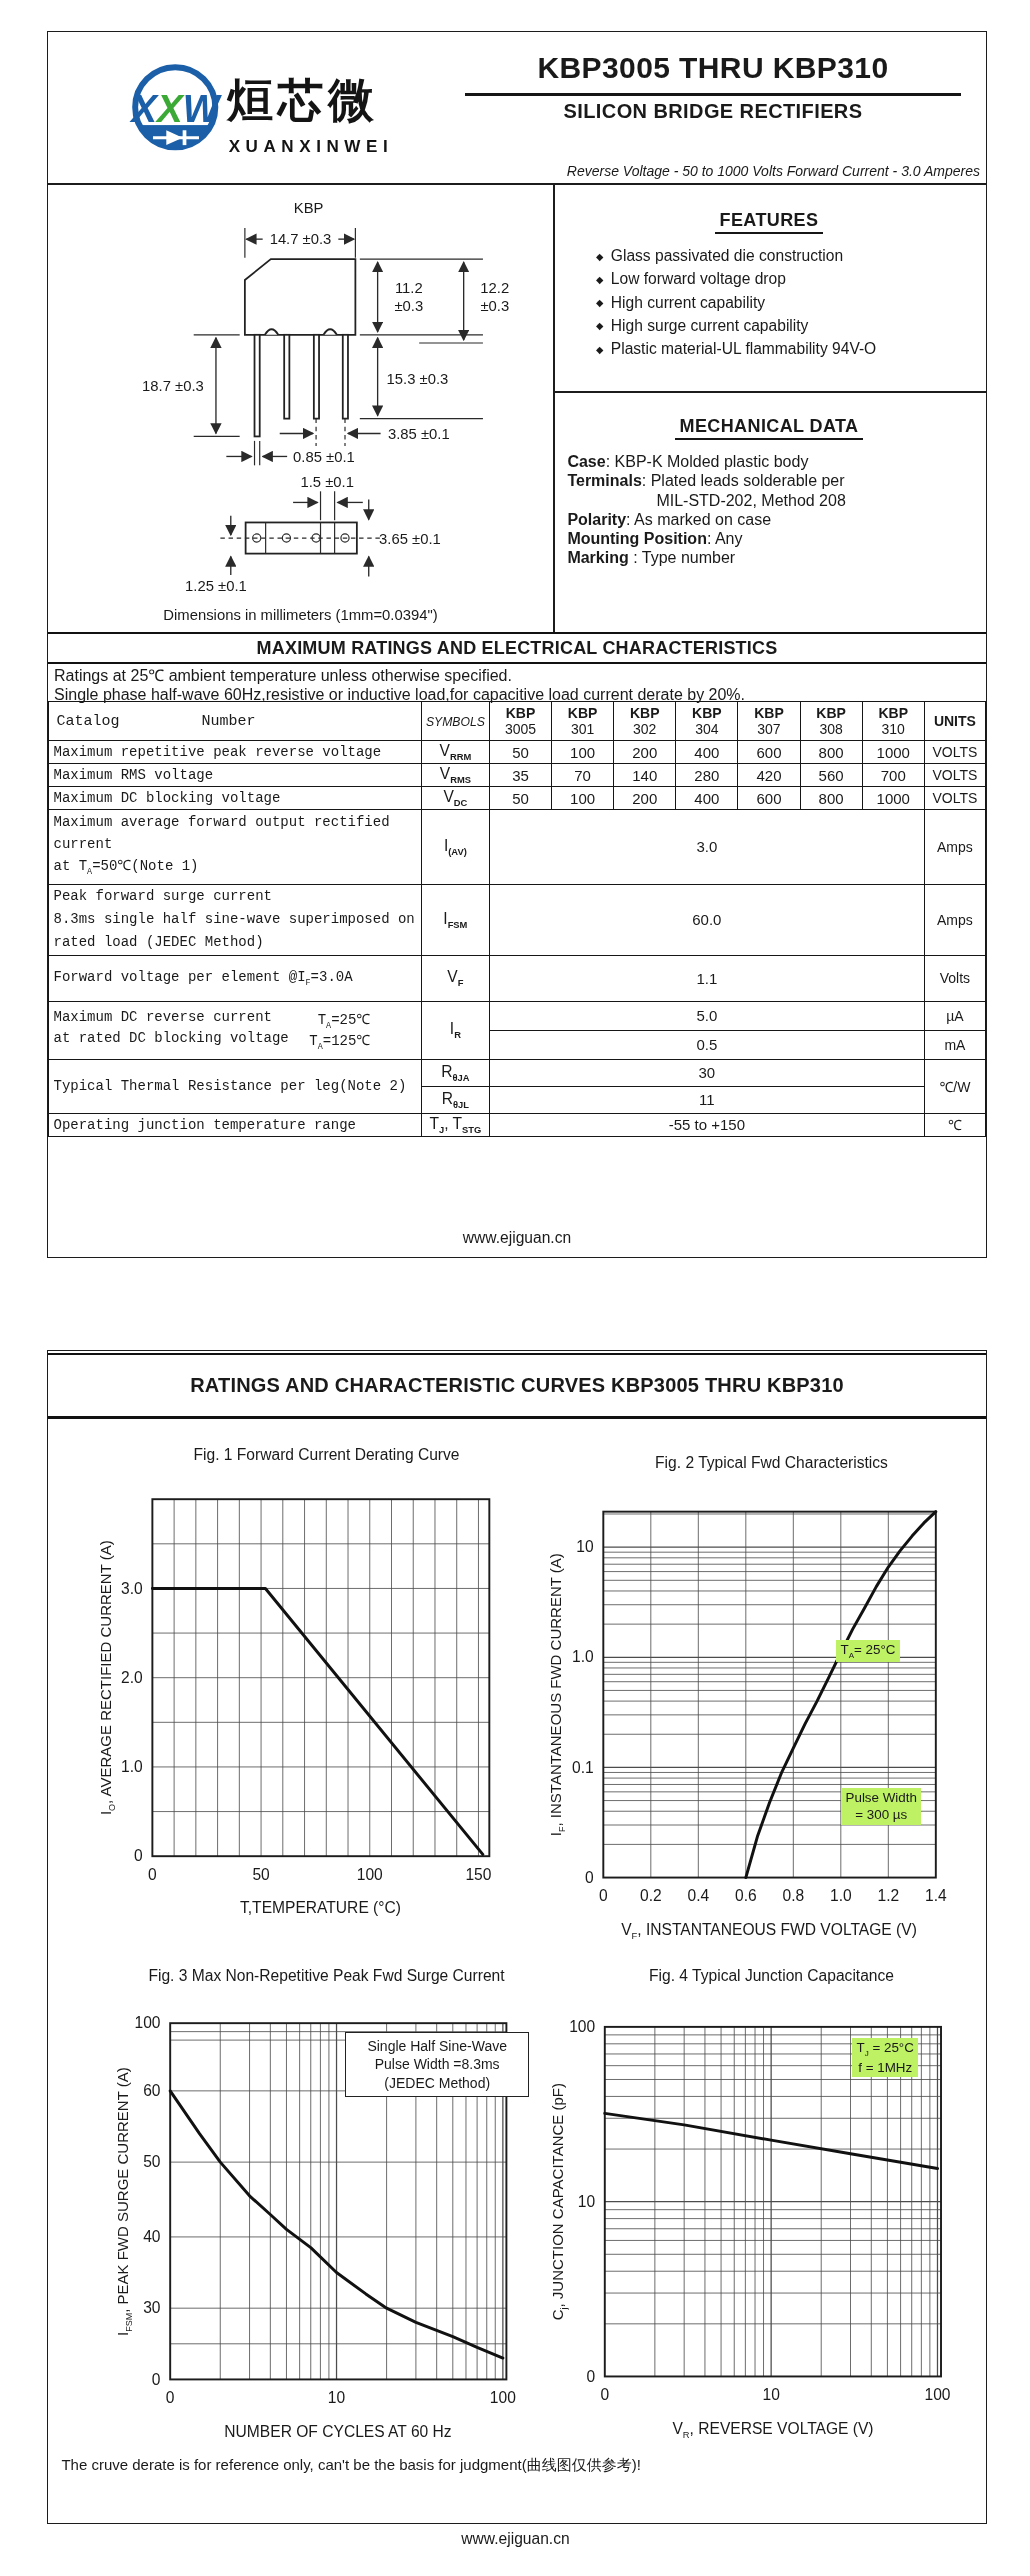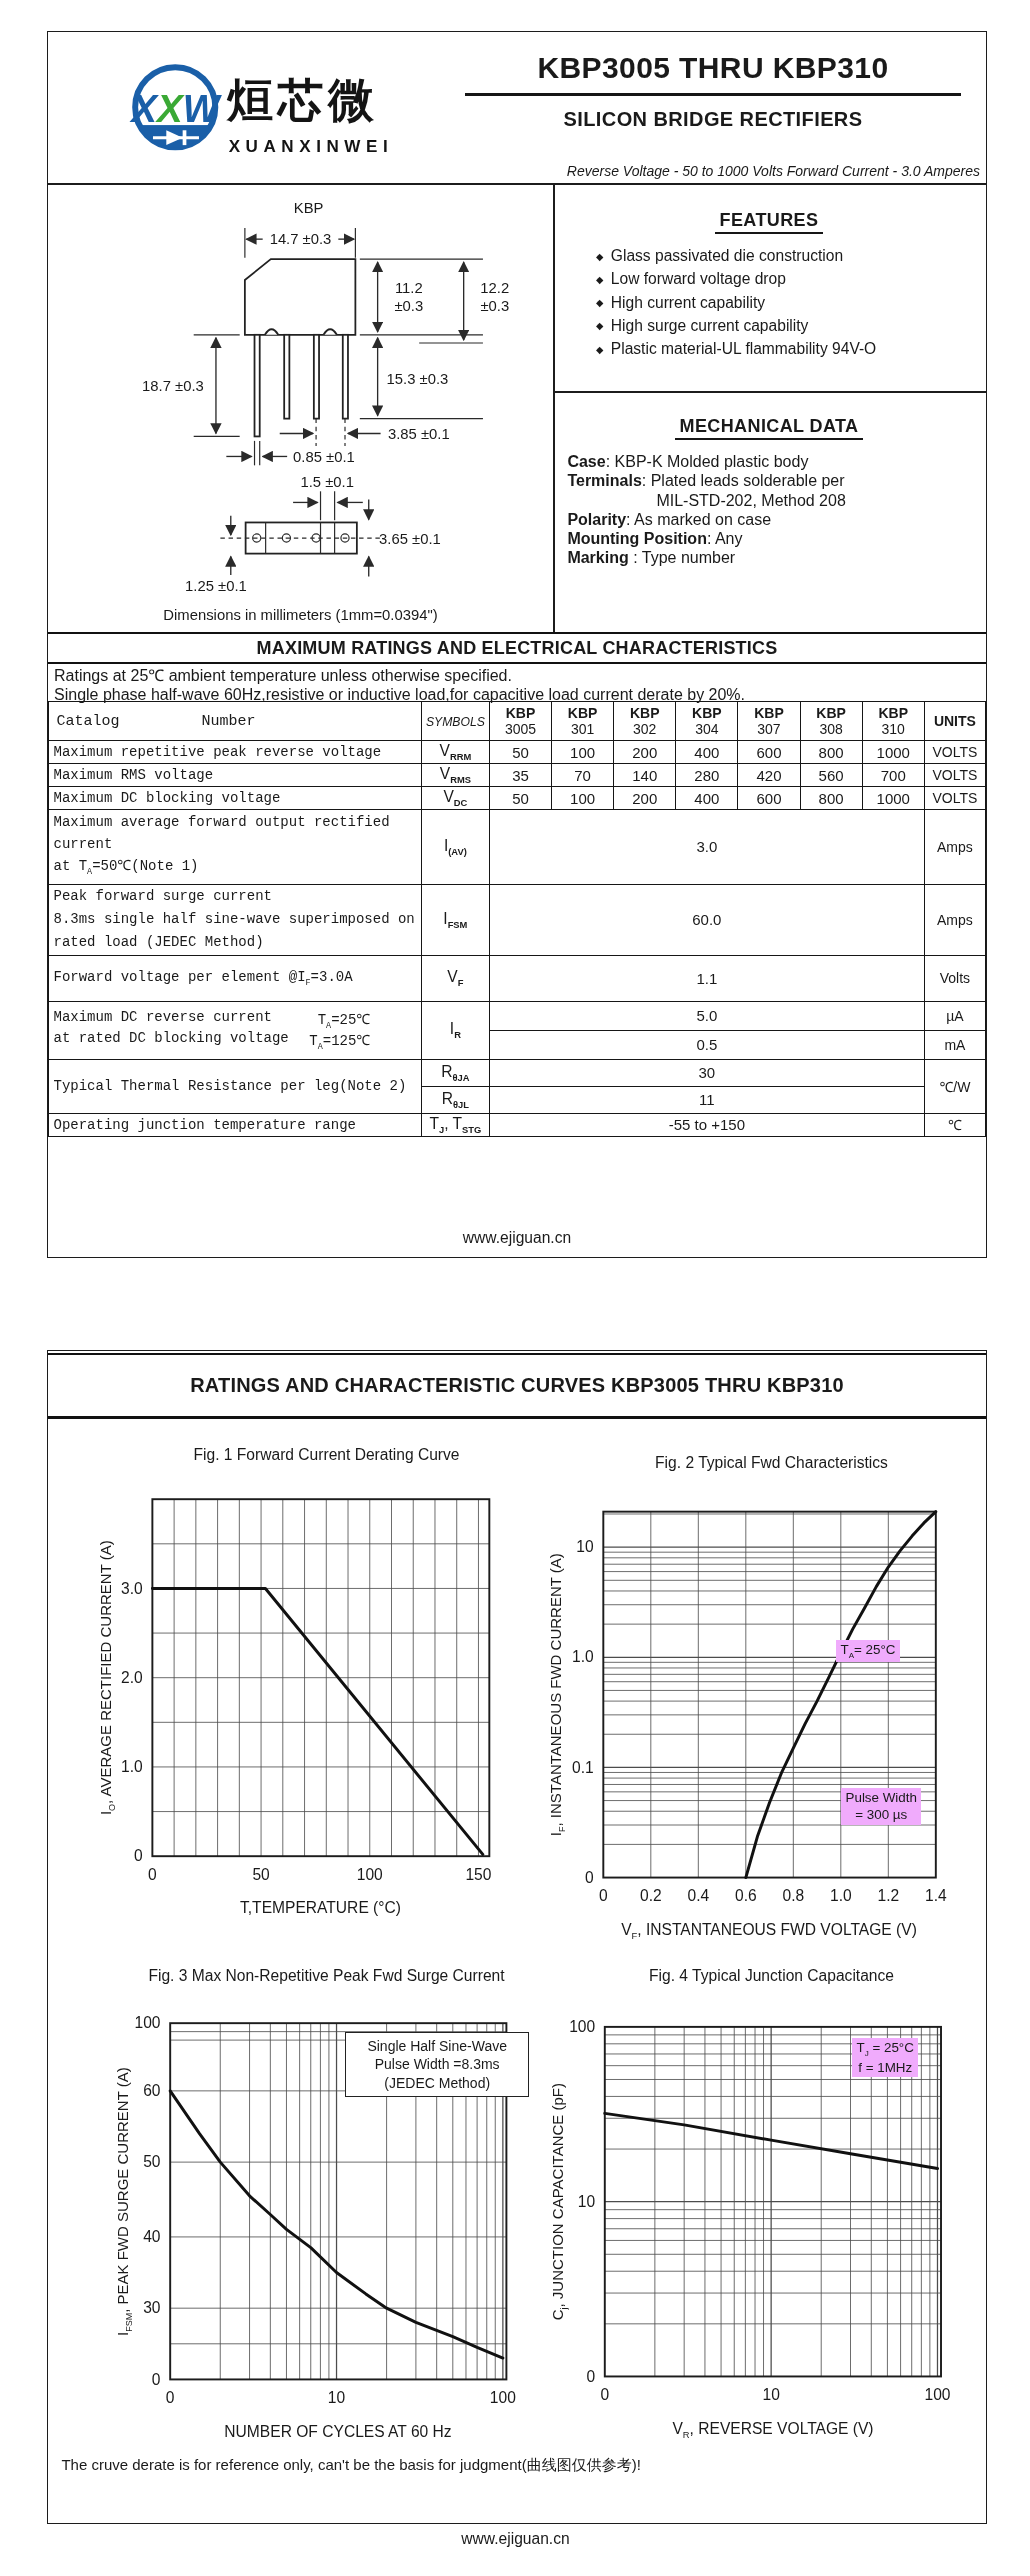--- a/index.html
+++ b/index.html
@@ -3,21 +3,21 @@
 <meta charset="utf-8">
 <style>
   html,body{margin:0;padding:0;background:#e8e8e8;}
   .canvas{position:relative;width:1031px;height:2576px;background:#ffffff;font-family:"Liberation Sans",sans-serif;color:#1a1a1a;overflow:hidden;}
   .page{position:absolute;background:#fff;border:1.5px solid #1c1c1c;}
   .abs{position:absolute;}
   
   .title-block{position:absolute;left:401px;top:19.3px;width:528px;text-align:center;}
   .doc-title{font-size:30px;font-weight:bold;letter-spacing:0.4px;}
   .title-rule{height:3px;background:#161616;margin:7.4px auto 0;width:94%;}
-  .doc-subtitle{font-size:20px;font-weight:bold;margin-top:12px;letter-spacing:0.4px;}
+  .doc-subtitle{font-size:20px;font-weight:bold;margin-top:4px;letter-spacing:0.4px;}
   .tagline{position:absolute;right:6px;top:131px;font-size:14px;font-style:italic;}
   .hsep{position:absolute;background:#1c1c1c;}
   
   .sec-head{font-size:18px;font-weight:bold;text-align:center;letter-spacing:0.4px;}
   .sec-head span{border-bottom:2.2px solid #161616;padding:0 4.5px 2.2px;}
   .feat-list{margin:16.3px 0 0 42px;padding:0;list-style:none;}
   .feat-list li{font-size:15.6px;margin-bottom:5.2px;}
   .feat-list li .blt{font-size:9.6px;vertical-align:1.5px;margin-right:7.4px;}
   .mech-lines{margin:15px 0 0 13.4px;font-size:16px;line-height:19.3px;}
   .mech-lines .ml b{font-weight:bold;}
@@ -47,21 +47,21 @@
   .page-footer{position:absolute;left:0;right:0;bottom:10.4px;text-align:center;font-size:15.6px;}
   
   .p2-head{position:absolute;left:0;right:0;top:2.2px;height:61px;border-top:2.2px solid #111;border-bottom:3px solid #111;display:flex;align-items:center;justify-content:center;font-size:20px;font-weight:bold;letter-spacing:0.2px;}
   .fig{position:absolute;height:519px;}
   .fig-title{position:absolute;left:0;right:0;top:0;text-align:center;font-size:15.6px;}
   .chart{position:absolute;left:0;top:22px;}
   .chart text{font-family:"Liberation Sans",sans-serif;font-size:21px;fill:#1a1a1a;}
   .xlabel{position:absolute;text-align:center;font-size:15.6px;}
   .ylabel{position:absolute;text-align:center;font-size:15px;transform:rotate(-90deg);height:19.3px;white-space:nowrap;}
   .anno{position:absolute;font-size:13.4px;line-height:1.32;text-align:center;}
-  .anno.bg{background:#f0abfc;padding:0.7px 4.5px;}
+  .anno.bg{background:#bef264;padding:0.7px 4.5px;}
   .anno.box{border:1.5px solid #222;background:#fff;padding:3.7px 6.7px;font-size:14px;}
   .anno.left{text-align:center;}
   .p2-note{position:absolute;left:13.4px;top:1105px;font-size:15px;}
   .site-footer{position:absolute;top:2530px;left:0;right:0;text-align:center;font-size:15.6px;}
   
   .logosvg text{font-family:"Liberation Sans",sans-serif;}
   
   .pkg text{font-family:"Liberation Sans",sans-serif;font-size:20px;fill:#1a1a1a;}
   .pkg .thin{stroke:#2a2a2a;stroke-width:1.6;fill:none;}
   .pkg .med{stroke:#222;stroke-width:2.4;fill:#fff;}

